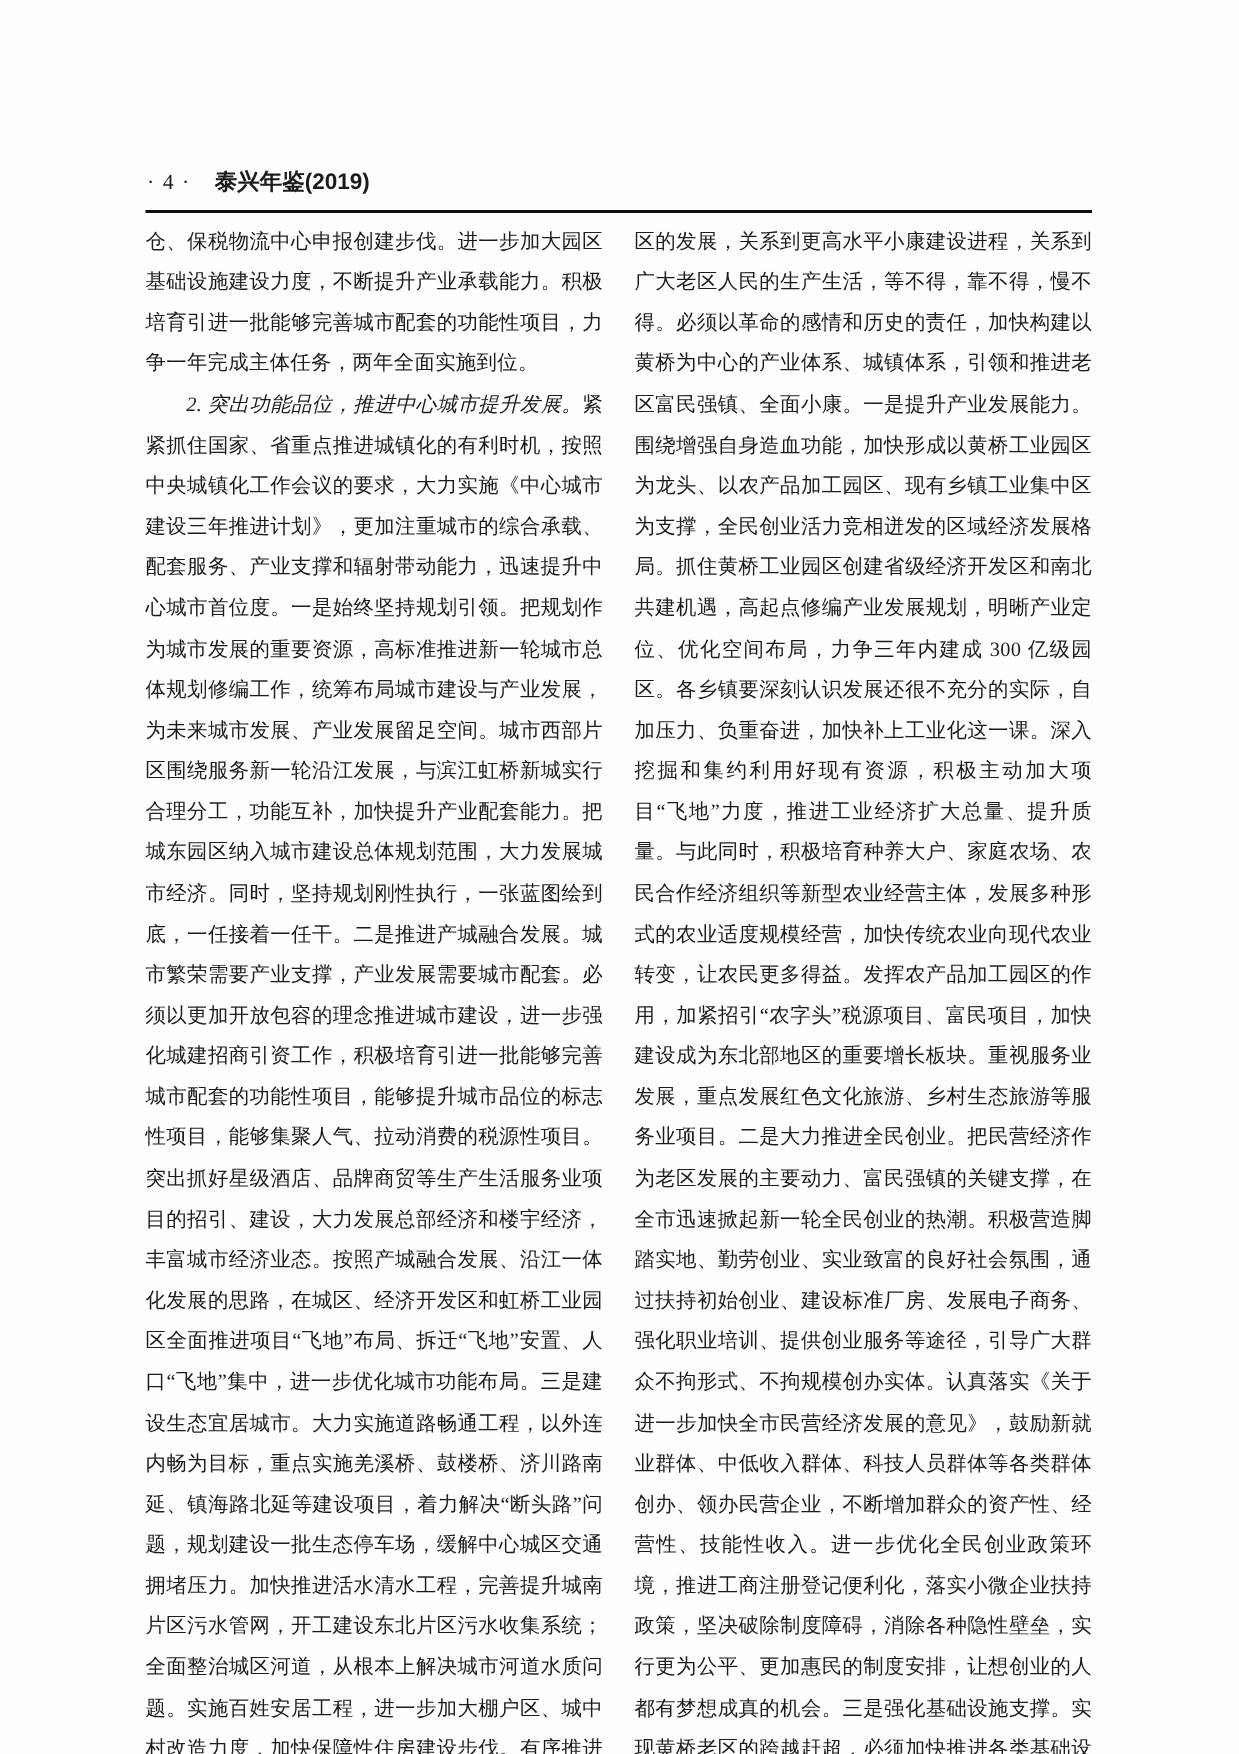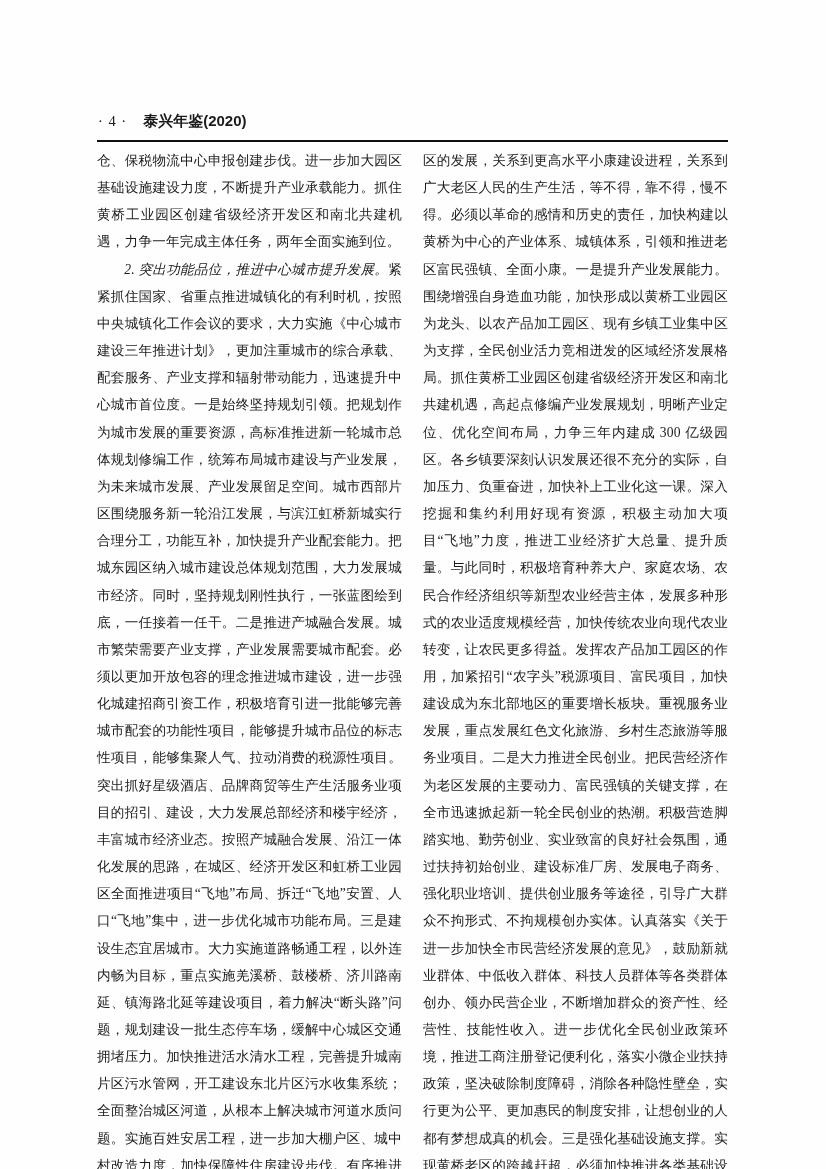--- a/index.html
+++ b/index.html
@@ -52,30 +52,30 @@
   .kai-heading { font-style: italic; margin-top: 39px; }
   .em-phrase { font-weight: normal; }
 </style>
 </head>
 <body>
 
 <div class="page">
 
   <header class="page-header">
     <span class="page-marker">· 4 ·</span>
-    <span class="book-title">泰兴年鉴(2020)</span>
+    <span class="book-title">泰兴年鉴(2019)</span>
   </header>
 
   <div class="header-rule"></div>
 
   <main class="page-body">
 
     <section class="text-col">
       <p class="no-indent">
-        <span>仓、保税物流中心申报创建步伐。进一步加大园区基础设施建设力度，不断提升产业承载能力。抓住黄桥工业园区创建省级经济开发区和南北共建机遇，力争一年完成主体任务，两年全面实施到位。</span>
+        <span>仓、保税物流中心申报创建步伐。进一步加大园区基础设施建设力度，不断提升产业承载能力。积极培育引进一批能够完善城市配套的功能性项目，力争一年完成主体任务，两年全面实施到位。</span>
       </p>
       <p>
         <span class="kai-heading">2. 突出功能品位，推进中心城市提升发展。</span><span>紧紧抓住国家、省重点推进城镇化的有利时机，按照中央城镇化工作会议的要求，大力实施《中心城市建设三年推进计划》，更加注重城市的综合承载、配套服务、产业支撑和辐射带动能力，迅速提升中心城市首位度。</span><span class="em-phrase">一是始终坚持规划引领。</span><span>把规划作为城市发展的重要资源，高标准推进新一轮城市总体规划修编工作，统筹布局城市建设与产业发展，为未来城市发展、产业发展留足空间。城市西部片区围绕服务新一轮沿江发展，与滨江虹桥新城实行合理分工，功能互补，加快提升产业配套能力。把城东园区纳入城市建设总体规划范围，大力发展城市经济。同时，坚持规划刚性执行，一张蓝图绘到底，一任接着一任干。</span><span class="em-phrase">二是推进产城融合发展。</span><span>城市繁荣需要产业支撑，产业发展需要城市配套。必须以更加开放包容的理念推进城市建设，进一步强化城建招商引资工作，积极培育引进一批能够完善城市配套的功能性项目，能够提升城市品位的标志性项目，能够集聚人气、拉动消费的税源性项目。突出抓好星级酒店、品牌商贸等生产生活服务业项目的招引、建设，大力发展总部经济和楼宇经济，丰富城市经济业态。按照产城融合发展、沿江一体化发展的思路，在城区、经济开发区和虹桥工业园区全面推进项目“飞地”布局、拆迁“飞地”安置、人口“飞地”集中，进一步优化城市功能布局。</span><span class="em-phrase">三是建设生态宜居城市。</span><span>大力实施道路畅通工程，以外连内畅为目标，重点实施羌溪桥、鼓楼桥、济川路南延、镇海路北延等建设项目，着力解决“断头路”问题，规划建设一批生态停车场，缓解中心城区交通拥堵压力。加快推进活水清水工程，完善提升城南片区污水管网，开工建设东北片区污水收集系统；全面整治城区河道，从根本上解决城市河道水质问题。实施百姓安居工程，进一步加大棚户区、城中村改造力度，加快保障性住房建设步伐。有序推进生态景观工程，加快如泰运河景观河打造和羌溪河风光带建设，不断改善城区人居环境。实施城市服务功能提升工程，进一步优化城区教育、卫生等公共服务设施布局，更好地服务市民群众。在加快中心城市建设的同时，坚持城乡统筹，以产业集聚、人口集聚为主要标准，着力推进新型城镇化建设。引导重点中心镇先行先试、探索经验，加快建设、打造环境，集聚人气、形成特色。深入推进“美丽城乡建设行动”，继续实施村庄环境综合整治，完善“四位一体”长效管护机制，实现由突击性治理向常态化管理转变。</span>
       </p>
 
     </section>
 
     <section class="text-col">
       <p class="no-indent">
         <span>区的发展，关系到更高水平小康建设进程，关系到广大老区人民的生产生活，等不得，靠不得，慢不得。必须以革命的感情和历史的责任，加快构建以黄桥为中心的产业体系、城镇体系，引领和推进老区富民强镇、全面小康。</span><span class="em-phrase">一是提升产业发展能力。</span><span>围绕增强自身造血功能，加快形成以黄桥工业园区为龙头、以农产品加工园区、现有乡镇工业集中区为支撑，全民创业活力竞相迸发的区域经济发展格局。抓住黄桥工业园区创建省级经济开发区和南北共建机遇，高起点修编产业发展规划，明晰产业定位、优化空间布局，力争三年内建成 300 亿级园区。各乡镇要深刻认识发展还很不充分的实际，自加压力、负重奋进，加快补上工业化这一课。深入挖掘和集约利用好现有资源，积极主动加大项目“飞地”力度，推进工业经济扩大总量、提升质量。与此同时，积极培育种养大户、家庭农场、农民合作经济组织等新型农业经营主体，发展多种形式的农业适度规模经营，加快传统农业向现代农业转变，让农民更多得益。发挥农产品加工园区的作用，加紧招引“农字头”税源项目、富民项目，加快建设成为东北部地区的重要增长板块。重视服务业发展，重点发展红色文化旅游、乡村生态旅游等服务业项目。</span><span class="em-phrase">二是大力推进全民创业。</span><span>把民营经济作为老区发展的主要动力、富民强镇的关键支撑，在全市迅速掀起新一轮全民创业的热潮。积极营造脚踏实地、勤劳创业、实业致富的良好社会氛围，通过扶持初始创业、建设标准厂房、发展电子商务、强化职业培训、提供创业服务等途径，引导广大群众不拘形式、不拘规模创办实体。认真落实《关于进一步加快全市民营经济发展的意见》，鼓励新就业群体、中低收入群体、科技人员群体等各类群体创办、领办民营企业，不断增加群众的资产性、经营性、技能性收入。进一步优化全民创业政策环境，推进工商注册登记便利化，落实小微企业扶持政策，坚决破除制度障碍，消除各种隐性壁垒，实行更为公平、更加惠民的制度安排，让想创业的人都有梦想成真的机会。</span><span class="em-phrase">三是强化基础设施支撑。</span><span>实现黄桥老区的跨越赶超，必须加快推进各类基础设施建设，进一步拓展发展空间，激发内生活力。重点打造黄桥副中心，把黄桥小城市纳入全市城建总体规划，高标准定位、大手笔推进，不断壮大黄桥区域中心的产业集聚功能、城市辐射功能和公共服务功能。构建老区大交通网络，尽快实施新 334 省道东延工程，规划实施市域南部和北部东西干线、中部南北干线，进一步提高老区道路密度、优化交通网络，缩短时空距离。推进重点水利工程建设，加快如泰运河、古马干河、西姜黄河、宣堡港等重点河道整治，实施城黄灌区节水改造、中小河流综合整治等工程项目。</span>

